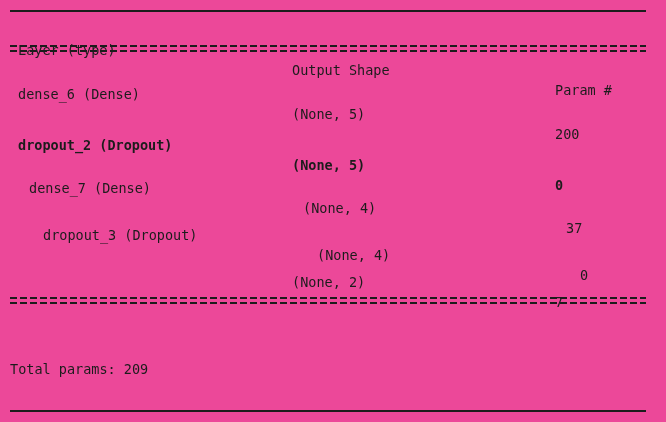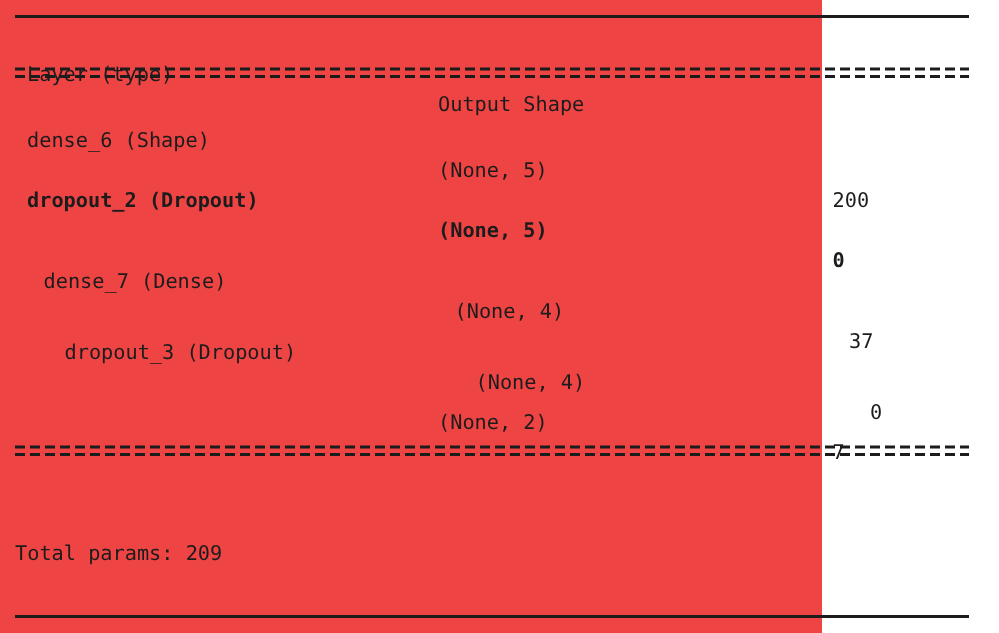--- a/index.html
+++ b/index.html
@@ -12,23 +12,23 @@
     width: 666px;
     height: 422px;
     overflow: hidden;
     font-family: "DejaVu Sans Mono", "Liberation Mono", monospace;
     color: #1c1c1c;
     -webkit-font-smoothing: antialiased;
   }
 
   .summary-sheet {
     position: relative;
-    width: 548px;
+    width: 666px;
     height: 422px;
-    background: #ef4444;
+    background: #ec4899;
     box-sizing: border-box;
   }
 
   
   .rule {
     position: absolute;
     left: 10px;
     width: 636px;
     height: 0;
     border-top: 2px solid #1c1c1c;
@@ -84,21 +84,21 @@
   }
   .col-param {
     position: absolute;
     left: 555px;
     white-space: pre;
   }
 
   .header-row { top: 20px; }
 
   .layer-row-0 { top: 64px; }
-  .layer-row-1 { top: 104px; font-weight: bold; }
+  .layer-row-1 { top: 115px; font-weight: bold; }
   .layer-row-2 { top: 158px; margin-left: 11px; }
   .layer-row-3 { top: 205px; margin-left: 25px; }
   .layer-row-4 { top: 252px; }
 
   .totals {
     position: absolute;
     left: 10px;
     top: 314px;
     font-size: 13.5px;
     line-height: 22px;
@@ -109,26 +109,27 @@
 </head>
 <body>
 
 <div class="summary-sheet">
 
   <div class="rule rule-top"></div>
 
   <div class="row header-row">
     <span class="col-layer">Layer (type)</span>
     <span class="col-shape">Output Shape</span>
+    <span class="col-param">Param #</span>
   </div>
 
   <div class="eq-rule eq-rule-head"></div>
 
   <div class="row layer-row-0">
-    <span class="col-layer">dense_6 (Shape)</span>
+    <span class="col-layer">dense_6 (Dense)</span>
     <span class="col-shape">(None, 5)</span>
     <span class="col-param">200</span>
   </div>
 
   <div class="row layer-row-1">
     <span class="col-layer">dropout_2 (Dropout)</span>
     <span class="col-shape">(None, 5)</span>
     <span class="col-param">0</span>
   </div>
 

